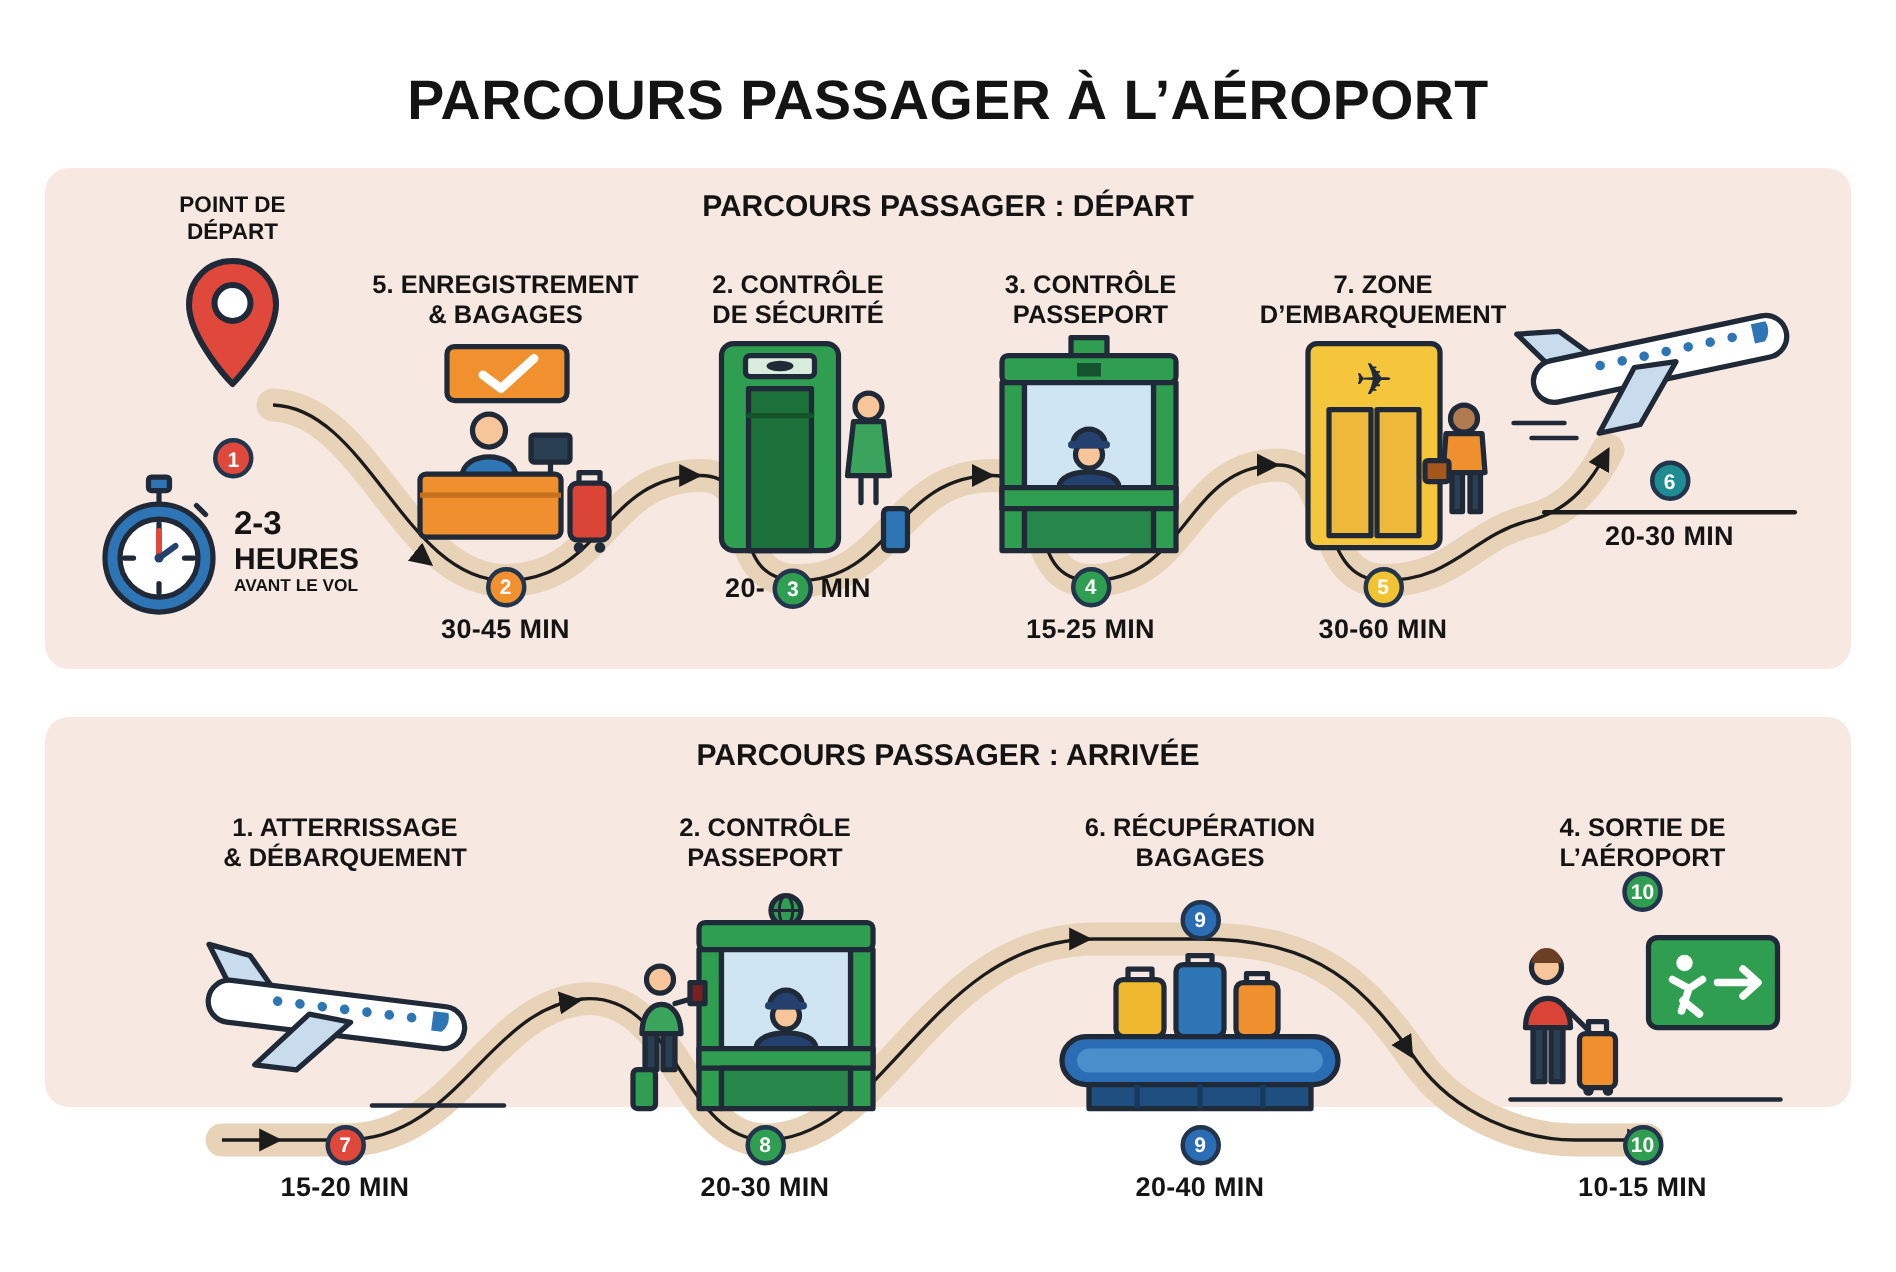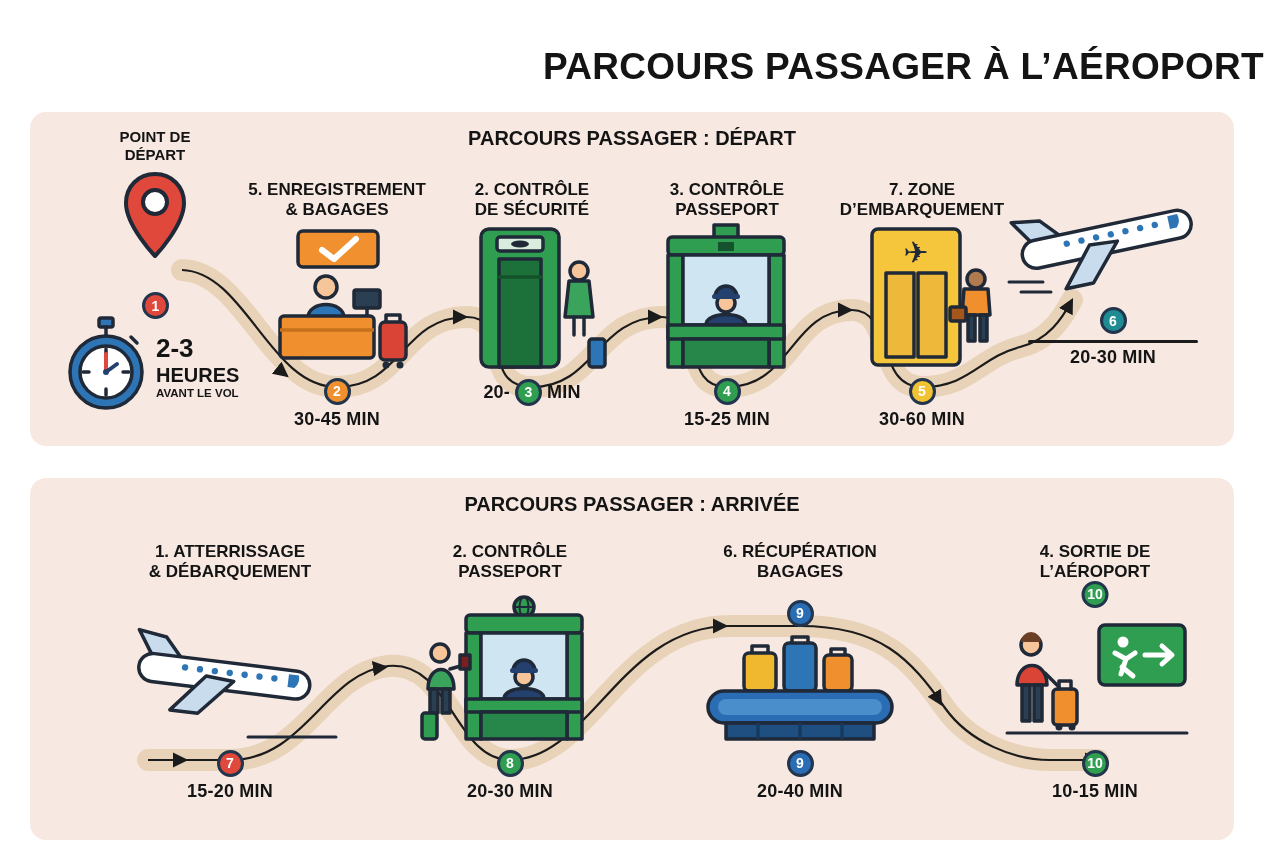--- a/index.html
+++ b/index.html
@@ -1,22 +1,22 @@
 <!DOCTYPE html>
 <html><head>
 <meta charset="utf-8">
 <style>
   *{box-sizing:border-box;margin:0;padding:0;}
   html,body{width:1264px;height:848px;}
   body{background:#ffffff;font-family:"Liberation Sans",sans-serif;color:#141414;overflow:hidden;}
   .page{position:relative;width:1264px;height:848px;}
-  .main-title{position:absolute;top:46px;left:0;width:100%;text-align:right;font-size:37px;font-weight:800;letter-spacing:.3px;}
+  .main-title{position:absolute;top:46px;left:0;width:100%;text-align:center;font-size:37px;font-weight:800;letter-spacing:.3px;}
   .panel{position:absolute;left:30px;width:1204px;background:#f7e9e2;border-radius:16px;}
   .panel-dep{top:112px;height:334px;}
-  .panel-arr{top:478px;height:362px;}
+  .panel-arr{top:478px;height:260px;}
   .path-svg{position:absolute;top:0;left:0;}
   .blk{fill:none;stroke:#1b1b1b;stroke-width:2.2px;}
   .tan{fill:none;stroke:#e8d3b8;stroke-width:22px;stroke-linecap:round;}
   .panel-title{position:absolute;top:15px;left:0;width:100%;text-align:center;font-size:20px;font-weight:800;}
   .step{position:absolute;display:flex;flex-direction:column;align-items:center;}
   .panel-dep .step{top:68px;width:220px;}
   .panel-arr .step{top:64px;width:240px;}
   .step-title{font-size:17px;font-weight:800;text-align:center;line-height:1.2;}
   .illo{display:flex;align-items:flex-end;justify-content:center;}
   .panel-dep .illo{height:152px;}
@@ -24,21 +24,21 @@
   .badge{width:27px;height:27px;border-radius:50%;border:3px solid #22354c;color:#fff;font-weight:800;font-size:14px;line-height:1;display:flex;align-items:center;justify-content:center;flex:0 0 auto;background:#888;}
   .badge.abs{position:absolute;}
   .step > .badge{margin-top:5px;}
   .duration{font-size:18px;font-weight:800;margin-top:4px;letter-spacing:.2px;}
   .duration-row{display:flex;align-items:center;gap:5px;margin-top:6px;}
   .duration-row .duration{margin-top:0;}
   .gline{width:170px;height:3px;background:#1b1b1b;margin-top:6px;border-radius:2px;}
   .start-label{position:absolute;left:50px;top:16px;width:150px;text-align:center;font-size:15px;font-weight:800;line-height:1.2;}
   .pin-wrap{position:absolute;left:88px;top:56px;}
   .clock{position:absolute;left:34px;top:204px;display:flex;align-items:center;gap:8px;}
-  .t-big{font-size:26px;font-weight:800;}
+  .t-big{font-size:22px;font-weight:800;}
   .t-mid{font-size:20px;font-weight:800;}
   .t-small{font-size:11.5px;font-weight:700;}
   .col-stack{flex-direction:column;align-items:center;justify-content:flex-end;gap:6px;}
   .rel{position:relative;}
   .badge-topcenter{position:absolute;top:-2px;left:50%;transform:translateX(-50%);}
 </style>
 </head>
 <body>
 
 <div class="page">

